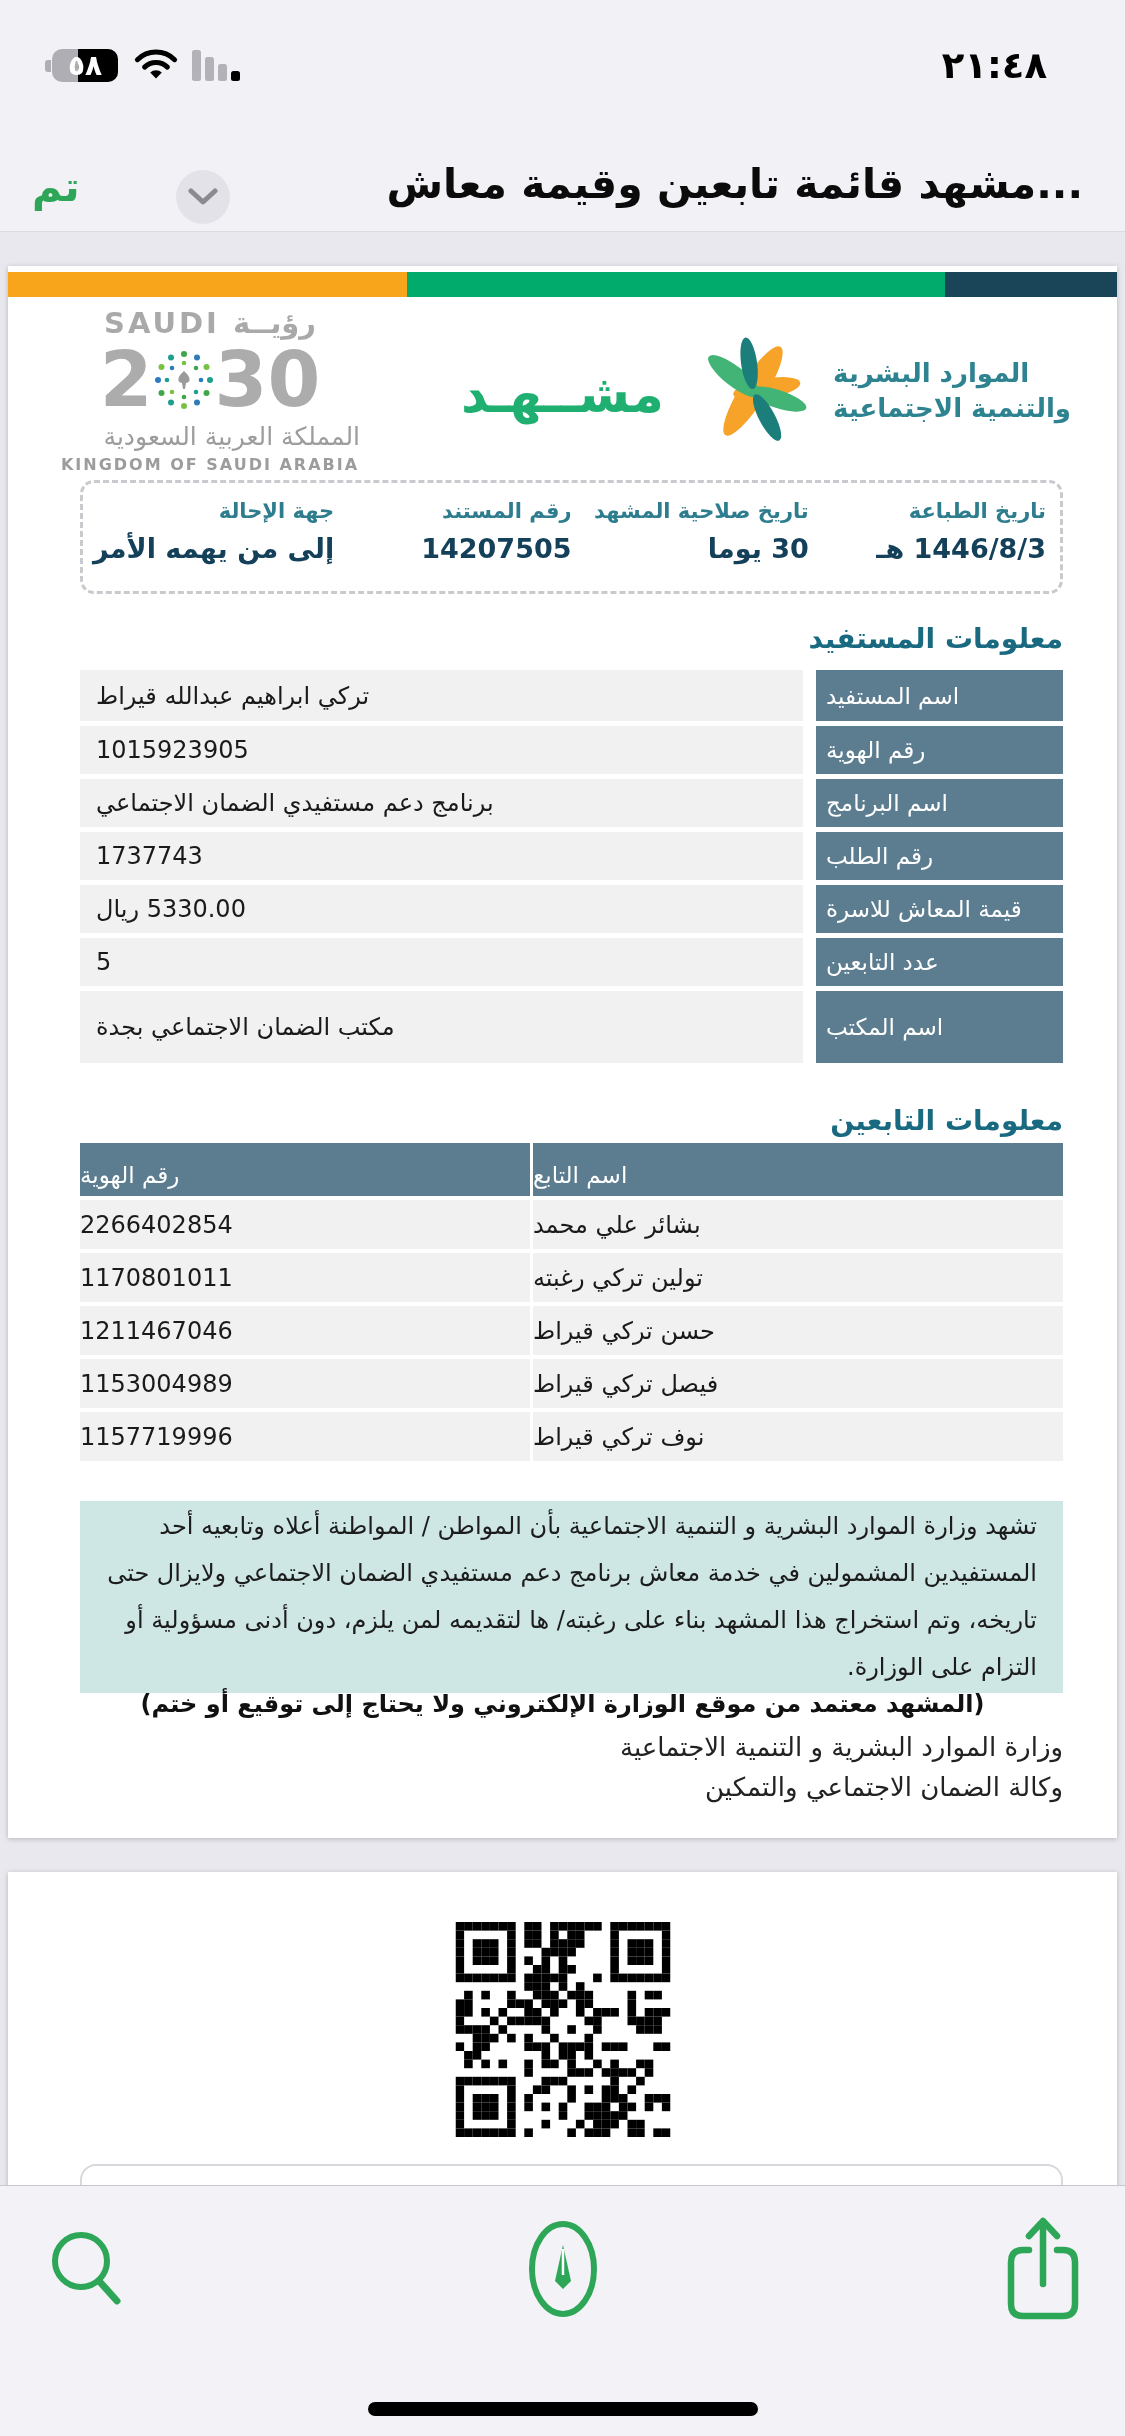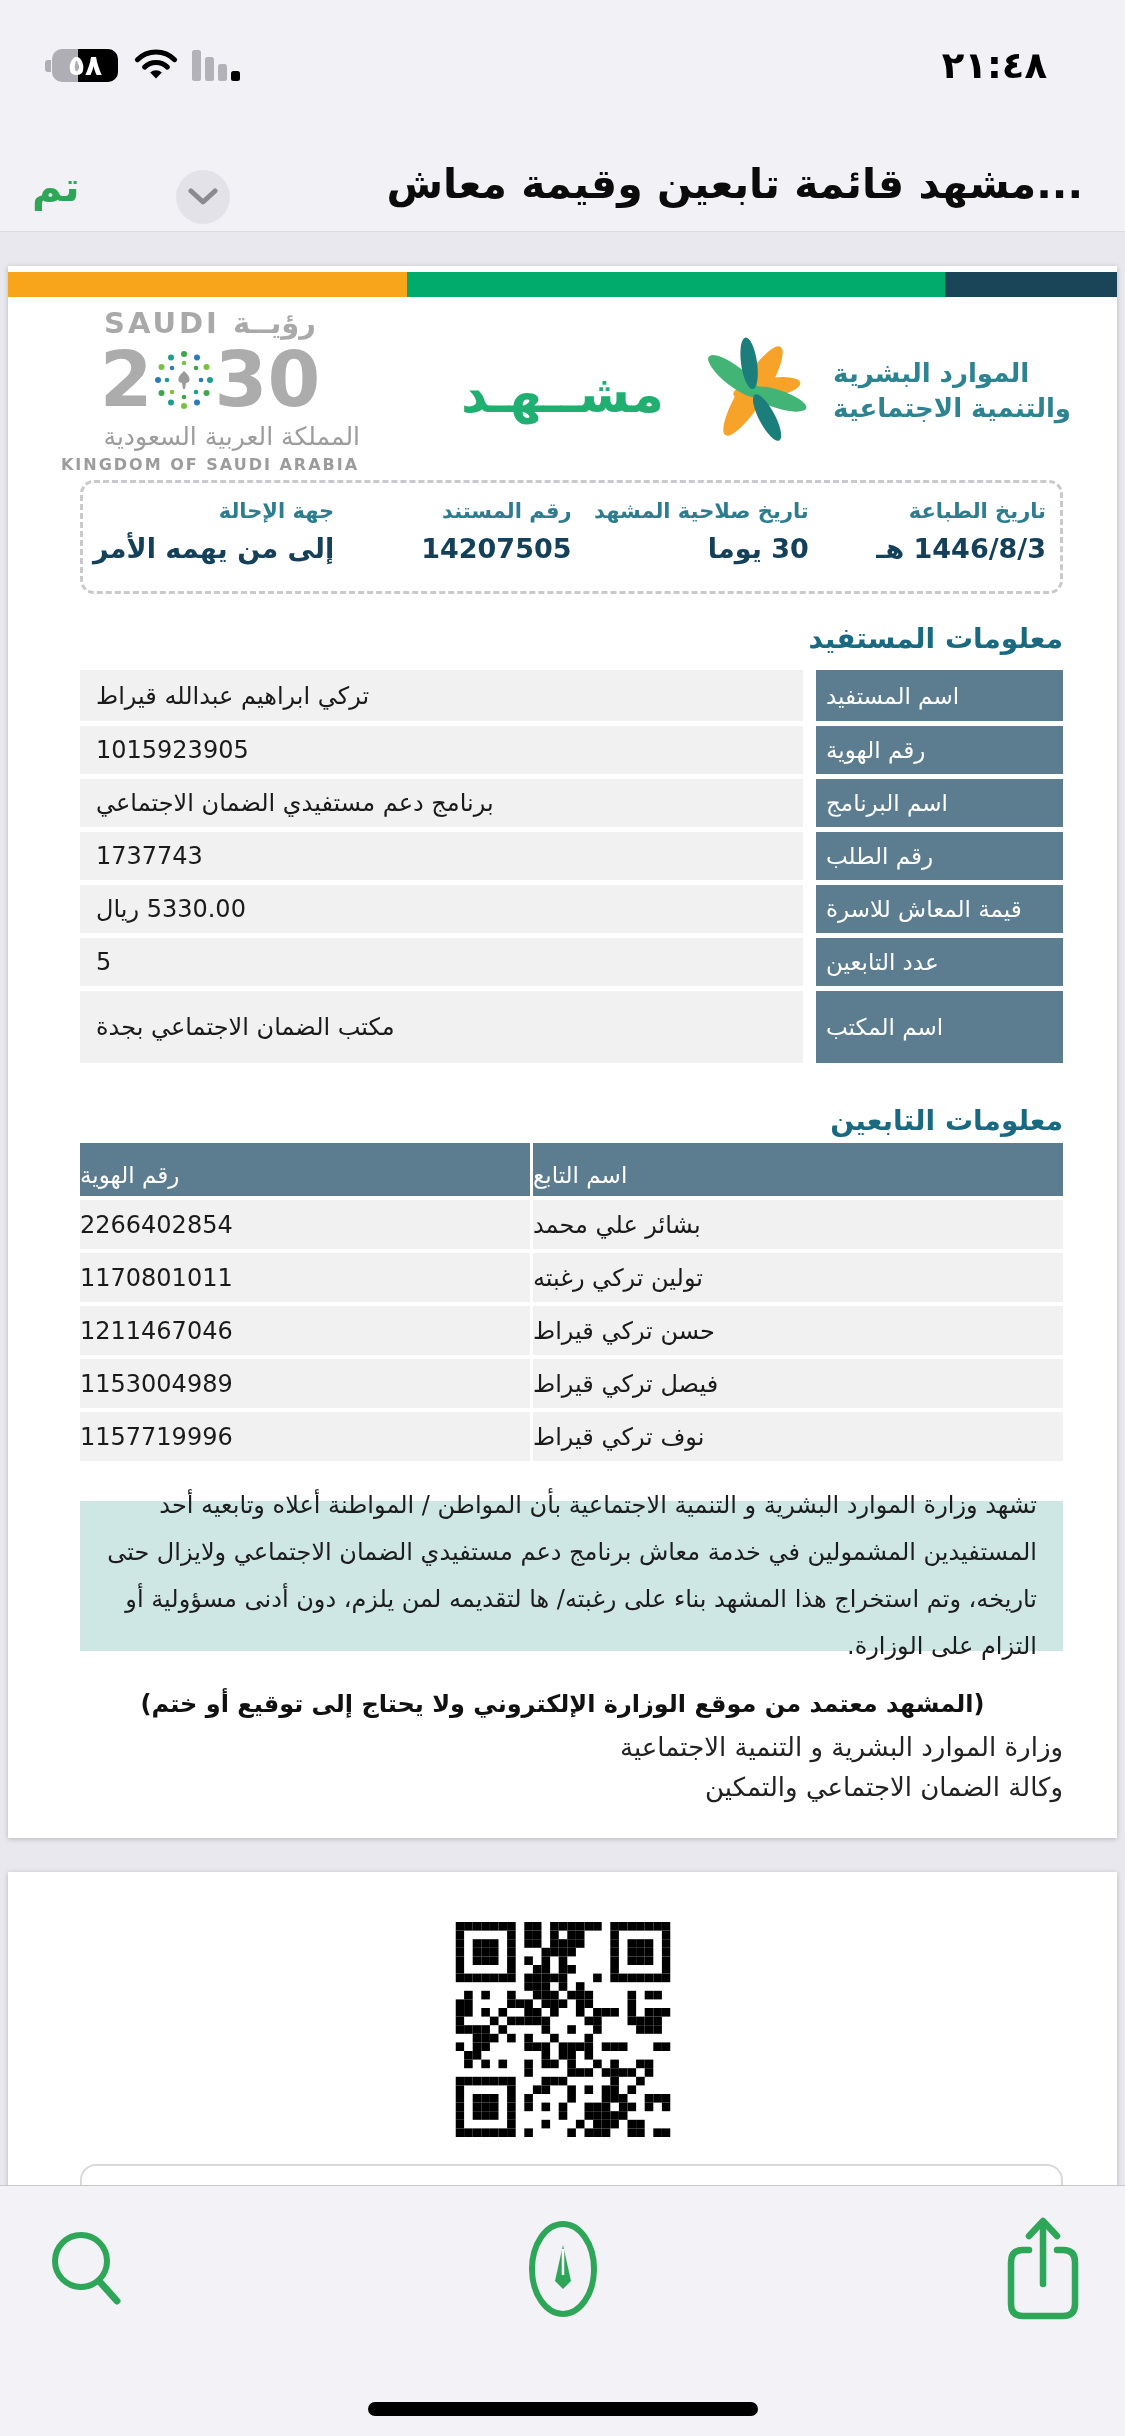--- a/index.html
+++ b/index.html
@@ -69,21 +69,21 @@
   
   .dtable{position:absolute;top:877px;left:72px;width:983px;display:flex;flex-direction:column;gap:4px;}
   .drow{display:flex;flex-direction:row;gap:3px;min-height:49px;}
   .drow.dhead{min-height:53px;}
   .dname{width:530px;display:flex;align-items:center;justify-content:flex-end;padding-right:18px;box-sizing:border-box;}
   .did{flex:1;display:flex;align-items:center;justify-content:flex-end;padding-right:18px;box-sizing:border-box;}
   .dhead .dname,.dhead .did{background:#5C7D90;color:#fff;font-size:23px;align-items:flex-end;padding-bottom:8px;}
   .drow:not(.dhead) .dname,.drow:not(.dhead) .did{background:#F1F1F1;color:#1a1a1a;font-size:24px;}
 
   
-  .attest{position:absolute;top:1235px;left:72px;width:983px;height:150px;background:#CEE7E4;box-sizing:border-box;padding:20px 26px;display:flex;align-items:center;}
+  .attest{position:absolute;top:1235px;left:72px;width:983px;height:192px;background:#CEE7E4;box-sizing:border-box;padding:20px 26px;display:flex;align-items:center;}
   .attest p{margin:0;width:100%;font-size:24px;line-height:1.95;color:#1c1c1c;text-align:right;}
 
   .note{position:absolute;top:1424px;left:0;width:100%;text-align:center;font-size:24px;font-weight:bold;color:#111;}
   .footer-line{position:absolute;right:54px;font-size:26px;color:#222;}
   .f1{top:1466px;}
   .f2{top:1506px;}
 
   
   .qr{position:absolute;top:50px;left:50%;transform:translateX(-50%);}
   .p2box{position:absolute;top:292px;left:72px;width:983px;height:300px;border:2px solid #D9D8DD;border-radius:16px;box-sizing:border-box;}

